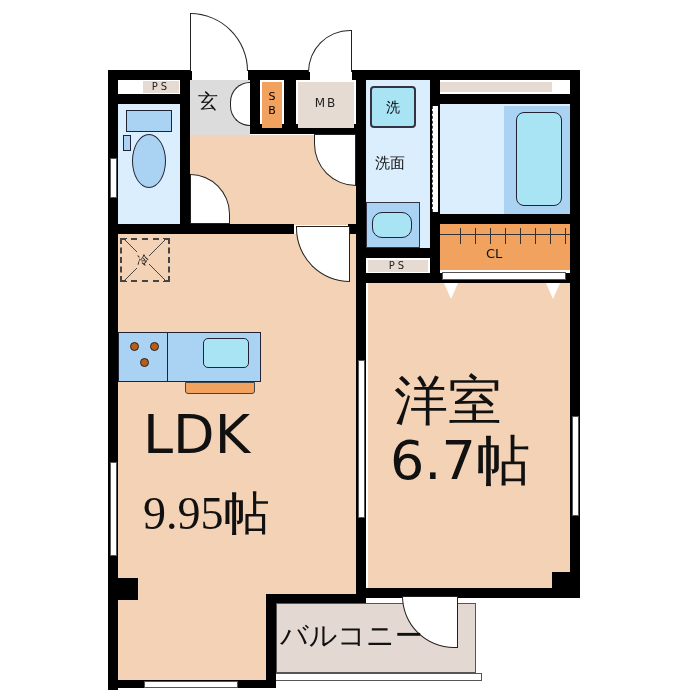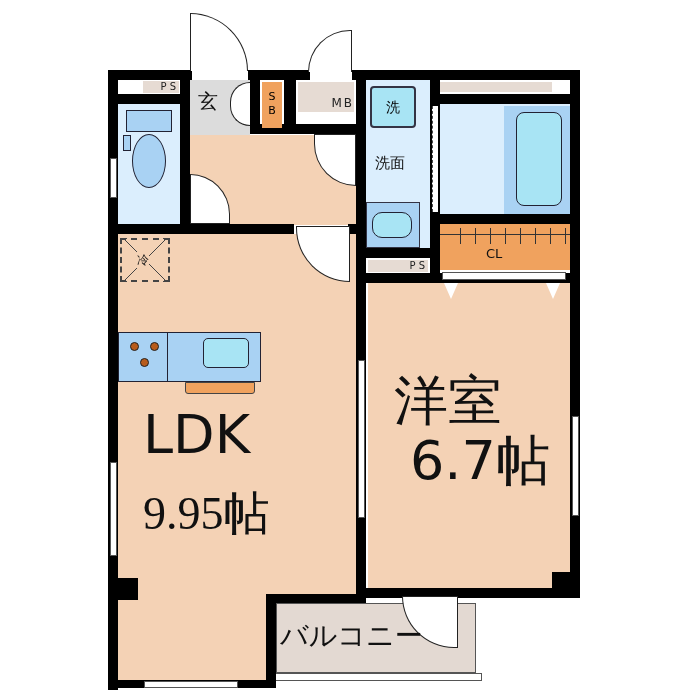--- a/index.html
+++ b/index.html
@@ -1,21 +1,21 @@
 <!DOCTYPE html>
 <html><head>
 <meta charset="utf-8">
 <style>
   html,body{margin:0;padding:0;background:#ffffff;}
   body{width:700px;height:700px;position:relative;overflow:hidden;font-family:"DejaVu Sans",sans-serif;}
   .abs{position:absolute;box-sizing:border-box;}
   .wall{position:absolute;background:#000;}
   .room-floor{background:#f4d2b5;}
   .label{position:absolute;color:#111;white-space:nowrap;}
-  .small-label{font-size:11px;letter-spacing:3px;color:#222;text-align:right;}
+  .small-label{font-size:11px;letter-spacing:3px;color:#222;text-align:center;}
   .door-arc{position:absolute;border:1.5px solid #222;background:#fff;box-sizing:border-box;}
   .window{position:absolute;background:#fff;border:1px solid #555;box-sizing:border-box;}
 </style>
 </head>
 <body>
 
 <div class="abs" style="left:118px;top:104px;width:62px;height:120px;background:#dbeefd;"></div>
 
 <div class="abs" style="left:190px;top:80px;width:60px;height:55px;background:#dcdcdc;"></div>
 
@@ -67,21 +67,21 @@
 <div class="abs" style="left:132px;top:134px;width:34px;height:54px;background:#a9d2f3;border:1.5px solid #223;border-radius:50%;"></div>
 <div class="abs" style="left:123px;top:135px;width:8px;height:16px;background:#a9d2f3;border:1px solid #223;"></div>
 
 <div class="label" style="left:198px;top:88px;font-size:20px;">玄</div>
 
 <div class="abs" style="left:262px;top:82px;width:20px;height:46px;background:#f0a25e;text-align:center;font-size:11px;line-height:14px;padding-top:8px;">
   <div>S</div>
   <div>B</div>
 </div>
 
-<div class="abs small-label" style="left:298px;top:82px;width:56px;height:30px;line-height:42px;background:#e6dbd3;font-size:12px;letter-spacing:2px;">MB</div>
+<div class="abs small-label" style="left:298px;top:82px;width:56px;height:46px;line-height:42px;background:#e6dbd3;font-size:12px;letter-spacing:2px;">MB</div>
 
 <div class="abs" style="left:370px;top:86px;width:46px;height:42px;background:#a8e4f4;border:2px solid #334;border-radius:4px;text-align:center;line-height:38px;font-size:14px;">洗</div>
 <div class="label" style="left:375px;top:154px;font-size:15px;">洗面</div>
 
 <div class="abs" style="left:366px;top:202px;width:54px;height:46px;background:#a9d2f3;border:1px solid #334;"></div>
 <div class="abs" style="left:372px;top:212px;width:40px;height:26px;background:#a8e4f4;border:1.5px solid #223;border-radius:10px;"></div>
 
 <div class="abs small-label" style="left:368px;top:260px;width:60px;height:12px;line-height:12px;background:#e6dbd3;font-size:10px;">PS</div>
 
 <div class="abs" style="left:440px;top:82px;width:112px;height:10px;background:#e6dbd3;"></div>
@@ -120,14 +120,14 @@
 
 <div class="window" style="left:110px;top:158px;width:7px;height:40px;"></div>
 <div class="window" style="left:110px;top:462px;width:7px;height:94px;"></div>
 <div class="window" style="left:144px;top:681px;width:94px;height:7px;"></div>
 <div class="window" style="left:358px;top:360px;width:7px;height:158px;"></div>
 <div class="window" style="left:572px;top:416px;width:7px;height:100px;"></div>
 
 <div class="label" style="left:143px;top:406px;font-size:54px;line-height:58px;">LDK</div>
 <div class="label" style="left:143px;top:485px;font-size:46px;line-height:58px;font-family:Liberation Serif, serif;">9.95帖</div>
 <div class="label" style="left:394px;top:356px;font-size:54px;line-height:58px;margin-top:16px;">洋室</div>
-<div class="label" style="left:390px;top:432px;font-size:54px;line-height:58px;margin-left:20px;">6.7帖</div>
+<div class="label" style="left:390px;top:432px;font-size:54px;line-height:58px;">6.7帖</div>
 <div class="label" style="left:280px;top:620px;font-size:28px;line-height:32px;">バルコニー</div>
 
 </body></html>

